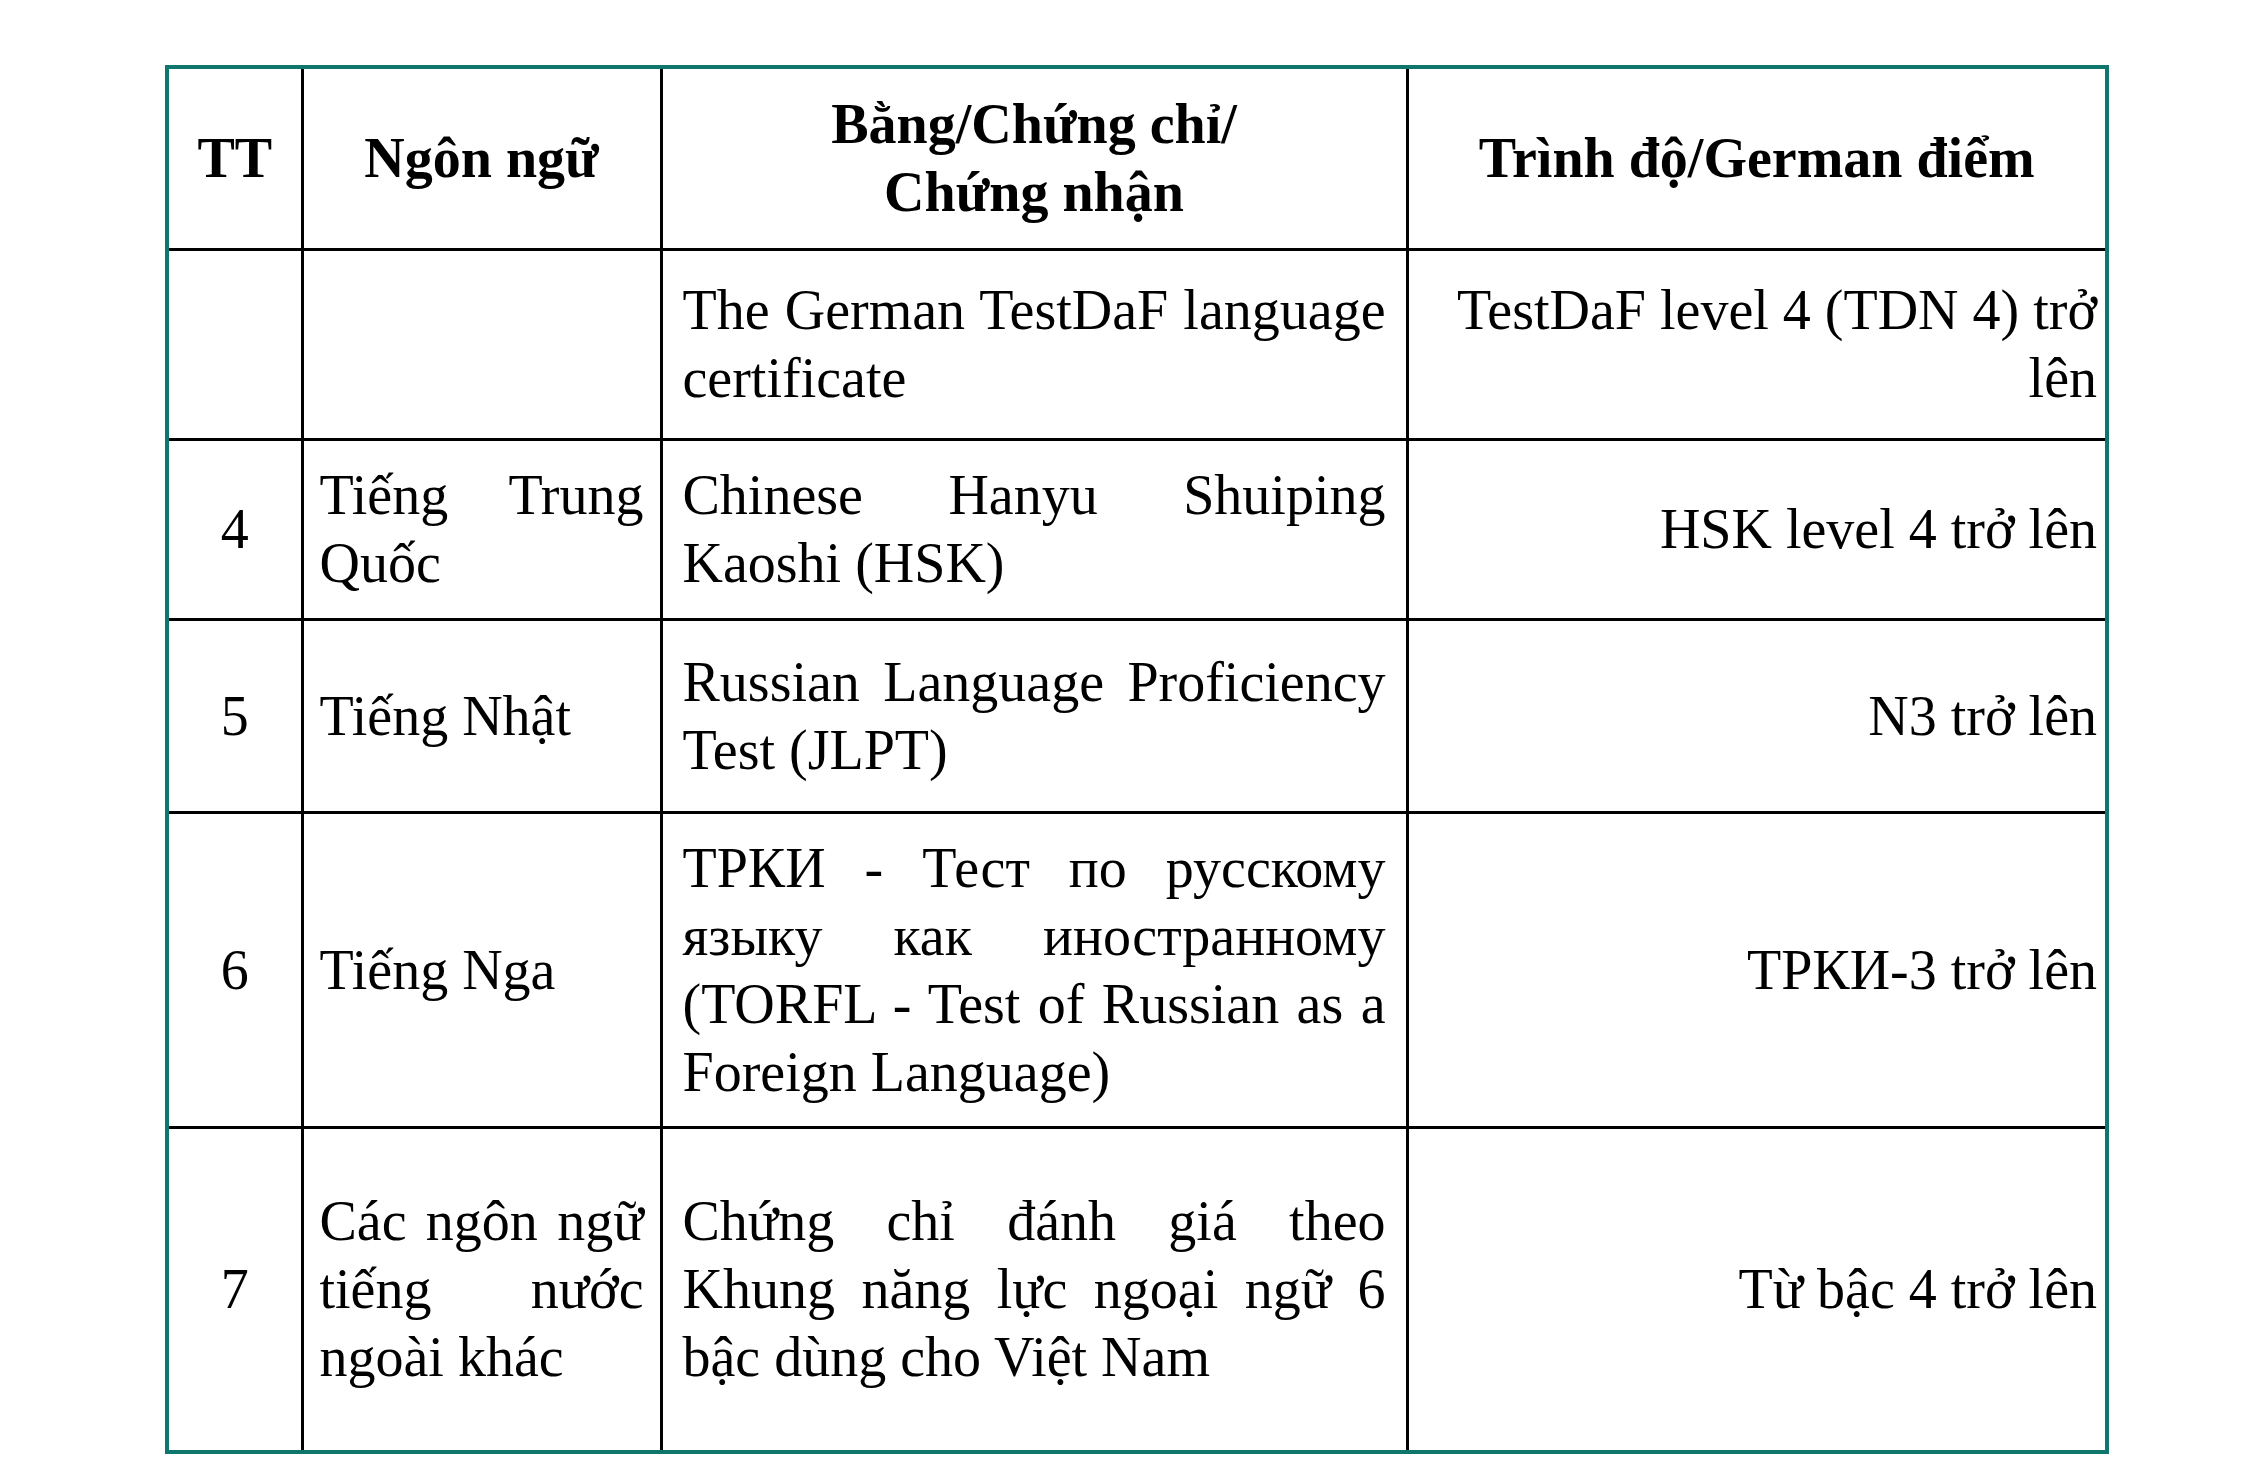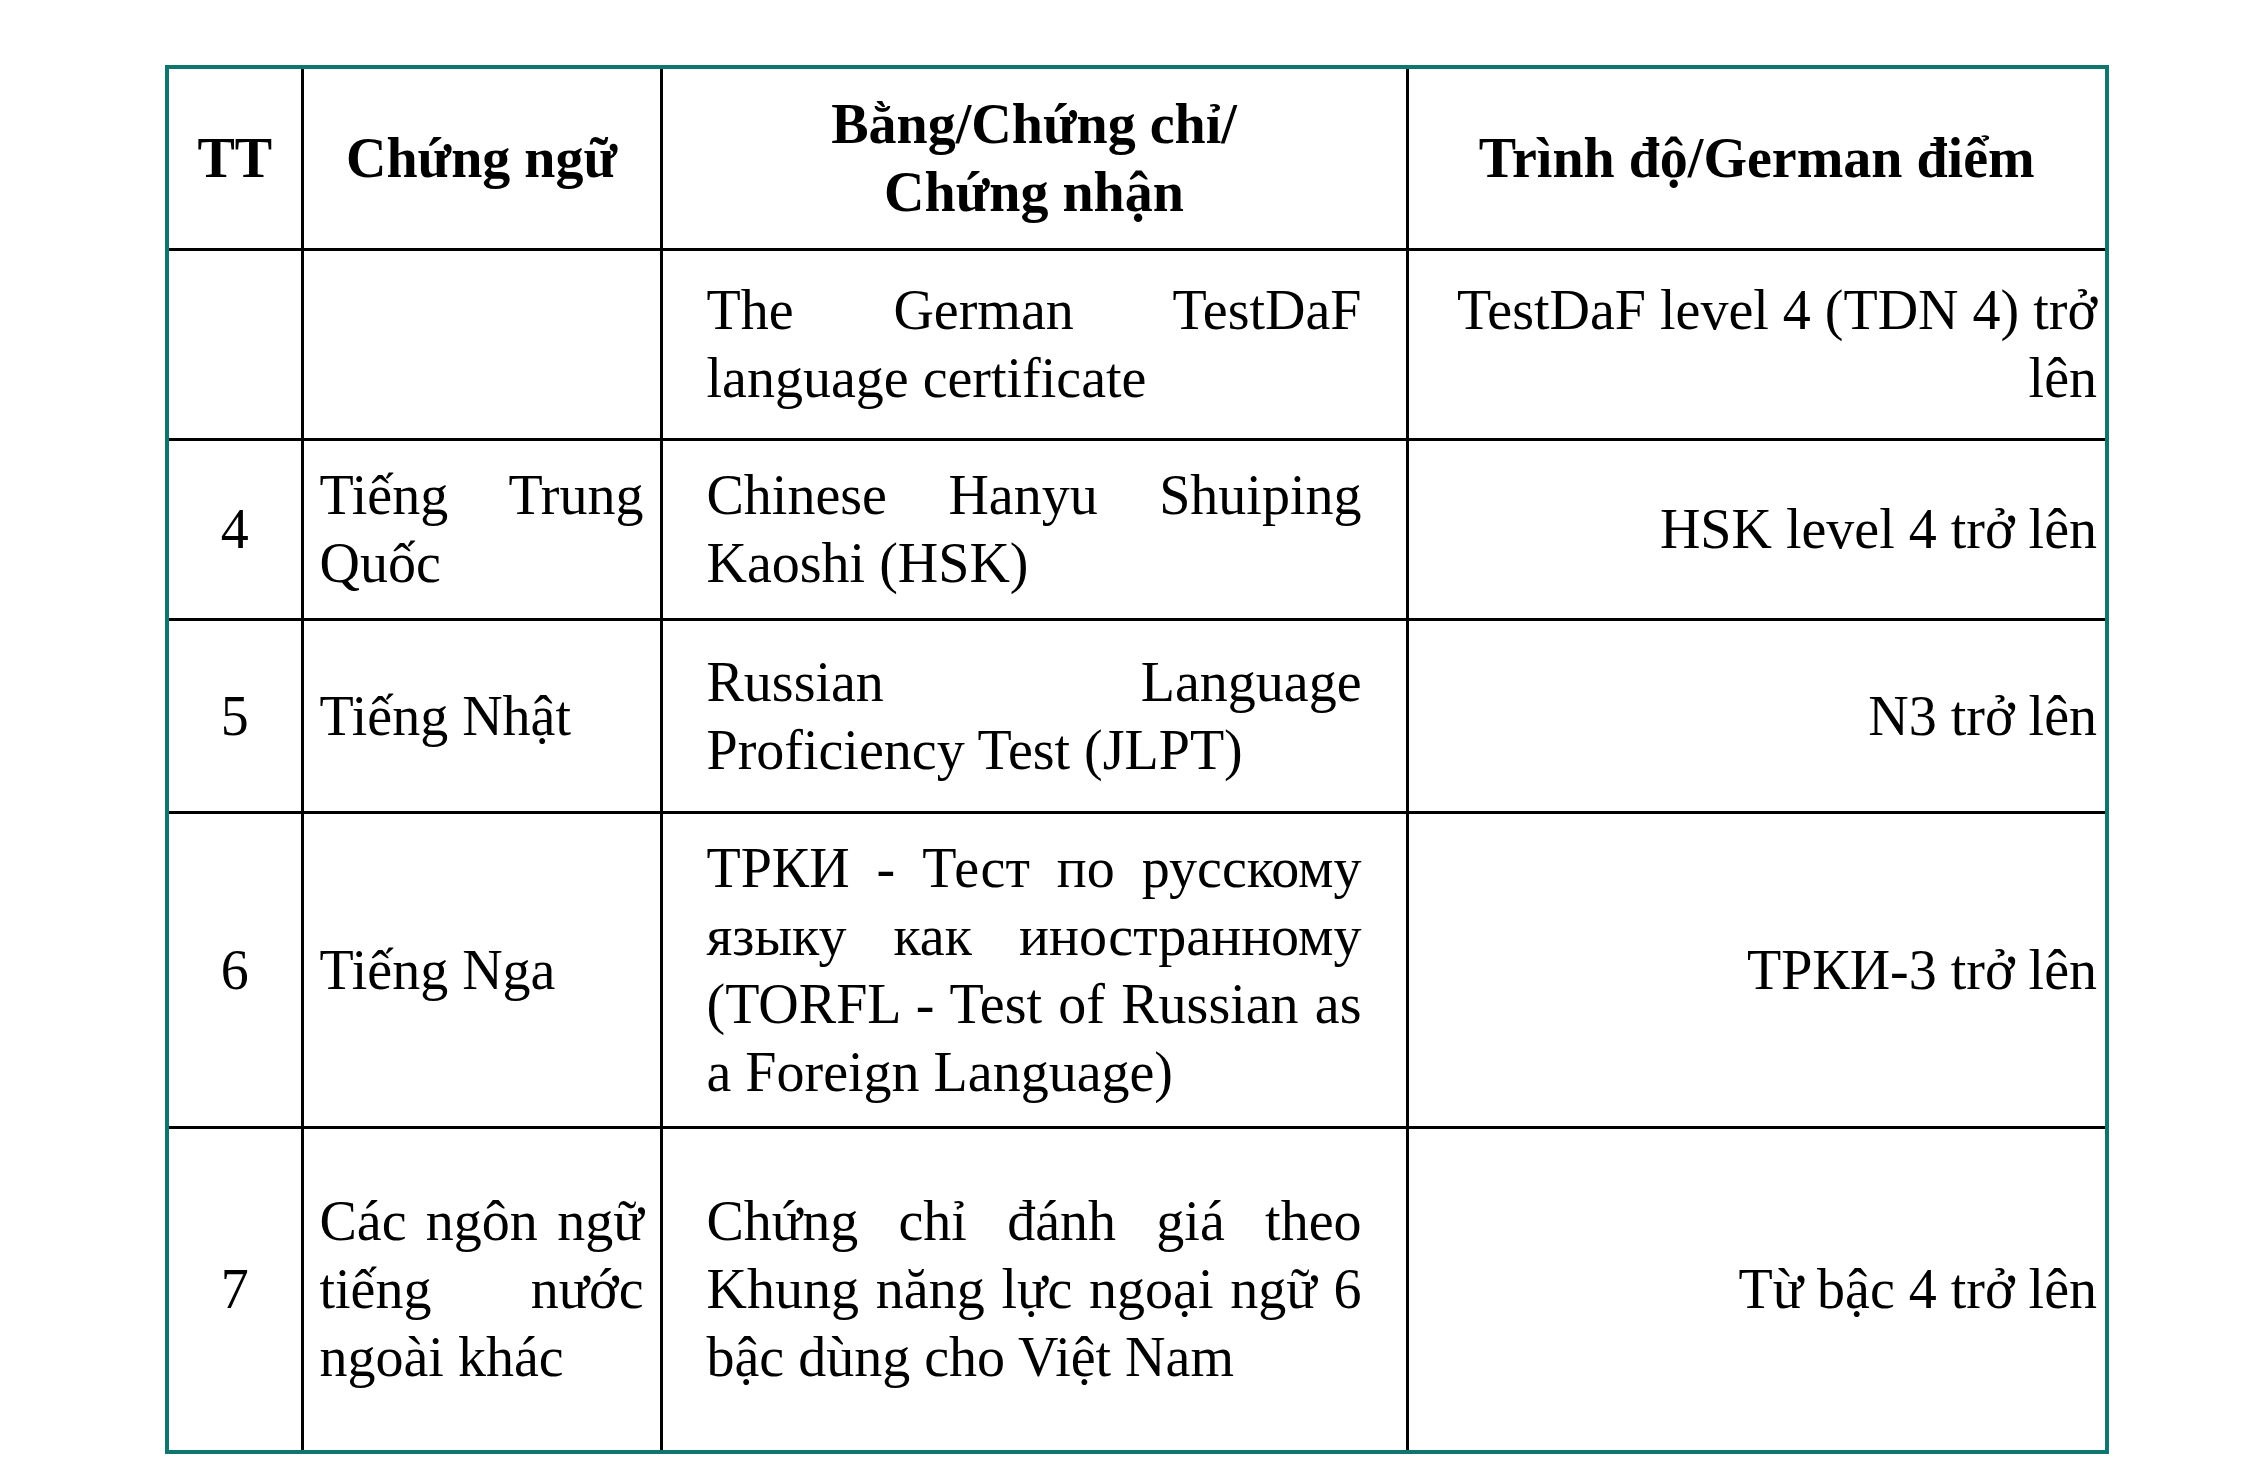--- a/index.html
+++ b/index.html
@@ -41,21 +41,21 @@
   td.col-tt {
     text-align: center;
     padding: 0;
   }
   td.col-lang {
     text-align: justify;
     padding: 0 16px;
   }
   td.col-cert {
     text-align: justify;
-    padding: 0 44px;
+    padding: 0 20px;
   }
   td.col-level {
     text-align: right;
     padding: 0 8px 0 20px;
   }
   tr.r-head   { height: 182px; }
   tr.r-german { height: 190px; }
   tr.r-4      { height: 180px; }
   tr.r-5      { height: 193px; }
   tr.r-6      { height: 315px; }
@@ -67,21 +67,21 @@
 <table class="doc-table">
   <colgroup>
     <col style="width:135px">
     <col style="width:359px">
     <col style="width:746px">
     <col style="width:700px">
   </colgroup>
   <thead>
     <tr class="r-head">
       <th class="col-tt">TT</th>
-      <th>Chứng ngữ</th>
+      <th>Ngôn ngữ</th>
       <th class="pre">Bằng/Chứng chỉ/
 Chứng nhận</th>
       <th>Trình độ/German điểm</th>
     </tr>
   </thead>
   <tbody>
     <tr class="r-german">
       <td class="col-tt"></td>
       <td class="col-lang"></td>
       <td class="col-cert">The German TestDaF language certificate</td>

